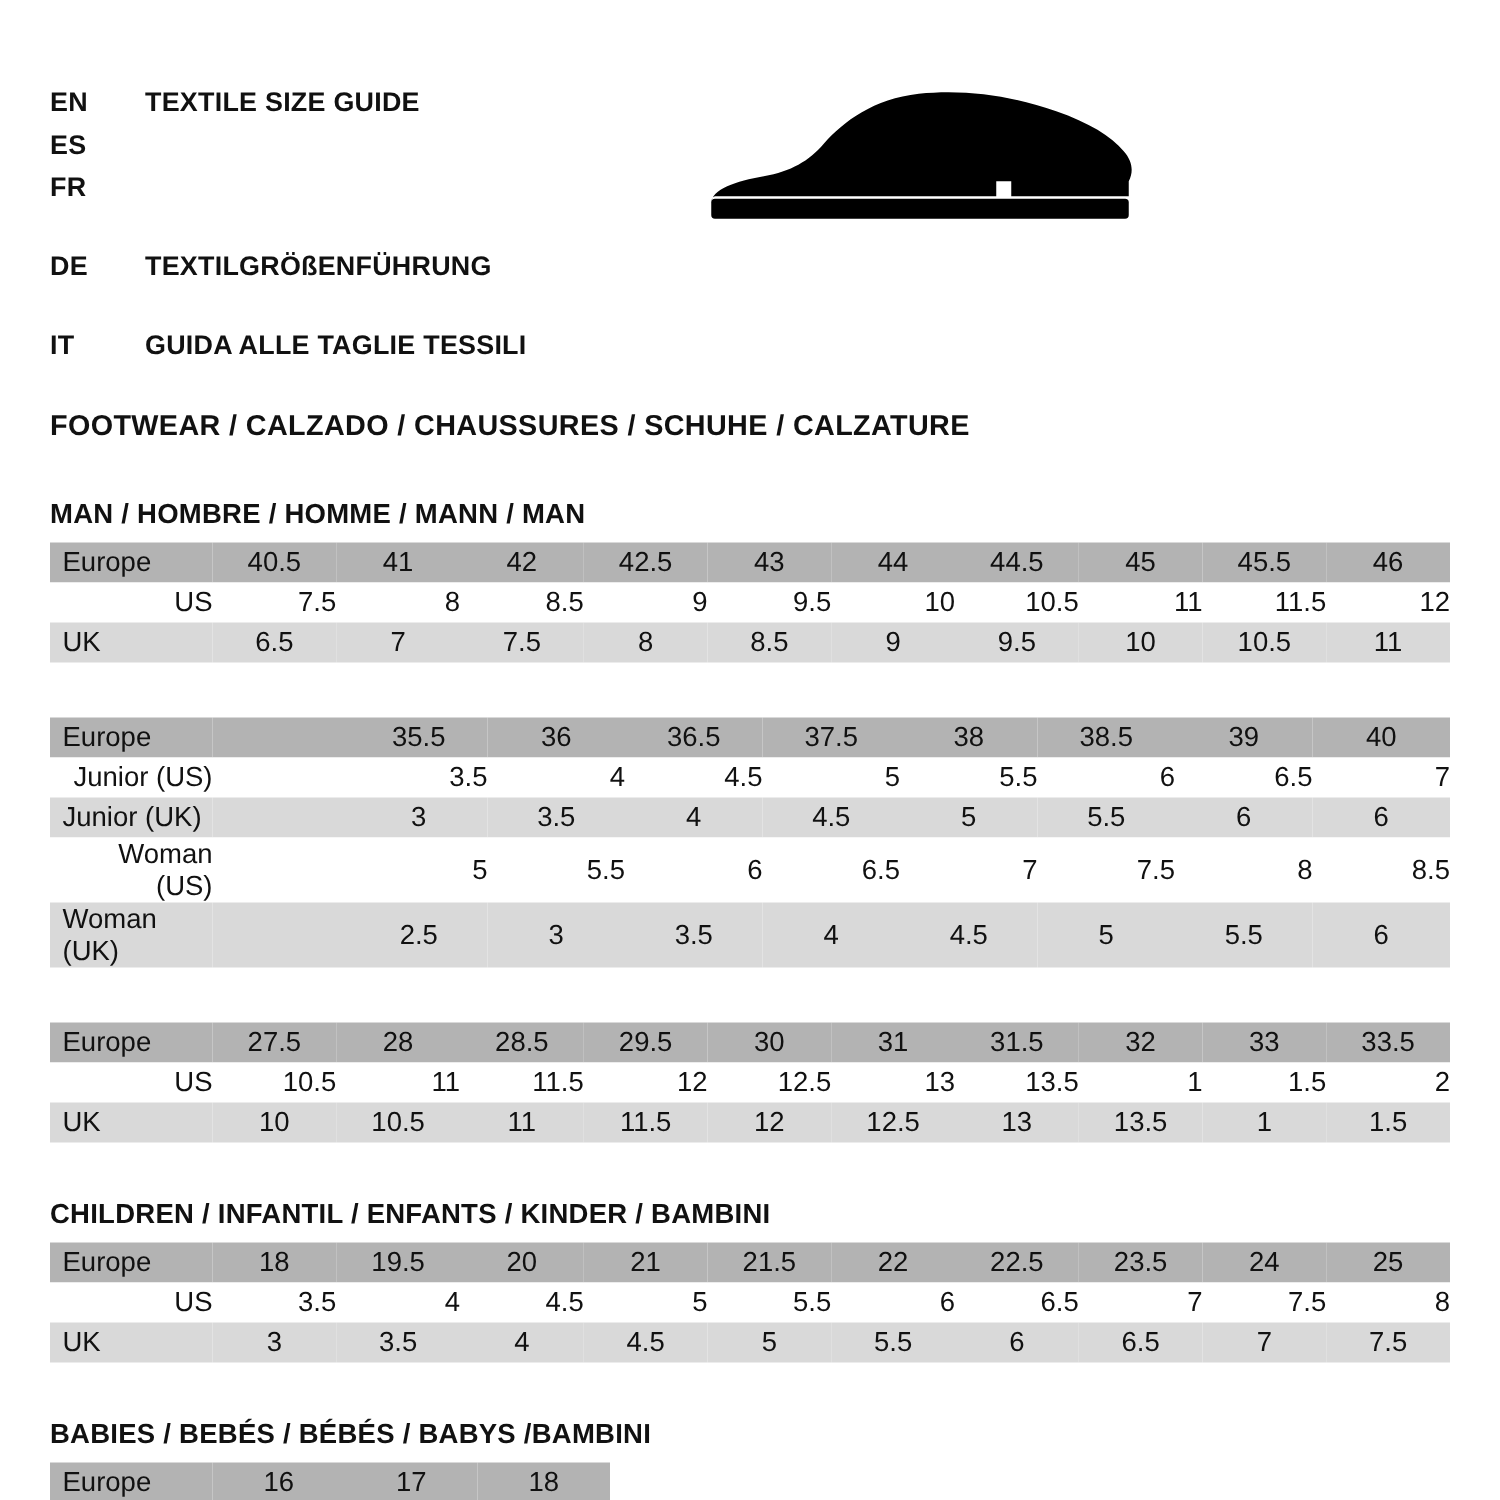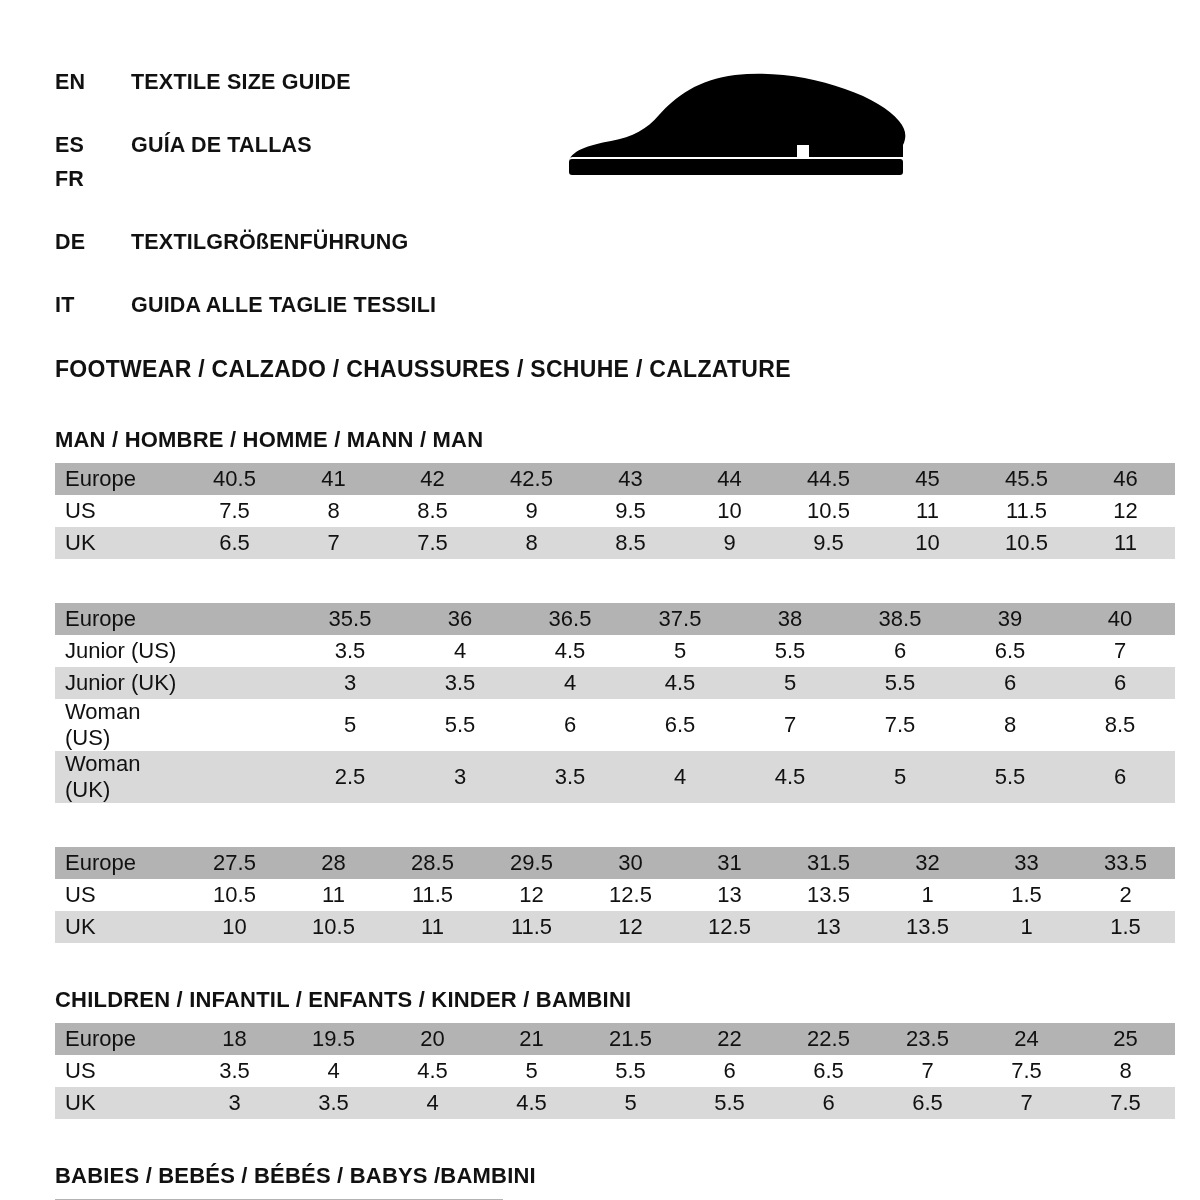--- a/index.html
+++ b/index.html
@@ -13,21 +13,21 @@
     font-family: "Liberation Sans", sans-serif;
     color: #111111;
     position: relative;
     overflow: hidden;
   }
   .page {
     position: relative;
     width: 984px;
     height: 1200px;
     box-sizing: border-box;
-    padding: 36px 40px 0 55px;
+    padding: 36px 40px 0 40px;
   }
 
   
   .header {
     display: flex;
     align-items: flex-start;
     justify-content: space-between;
   }
   .lang-list {
     margin: 0;
@@ -102,37 +102,37 @@
   }
   
   table.size-table tr.head td {
     background: #b3b3b3;
   }
   table.size-table tr.alt td {
     background: #d9d9d9;
   }
   table.size-table tr.plain td {
     background: #ffffff;
+    text-align: right;
   }
 </style>
 </head>
 <body>
 
 <div class="page">
 
   <div class="header">
 
     <ul class="lang-list">
       <li class="lang-row">
         <span class="lang-code">EN</span>
         <span class="lang-text">TEXTILE SIZE GUIDE</span>
       </li>
       <li class="lang-row">
         <span class="lang-code">ES</span>
-        <span class="lang-text">GUÍA DE TALLAS</span>
       </li>
       <li class="lang-row">
         <span class="lang-code">FR</span>
       </li>
       <li class="lang-row">
         <span class="lang-code">DE</span>
         <span class="lang-text">TEXTILGRÖßENFÜHRUNG</span>
       </li>
       <li class="lang-row">
         <span class="lang-code">IT</span>

